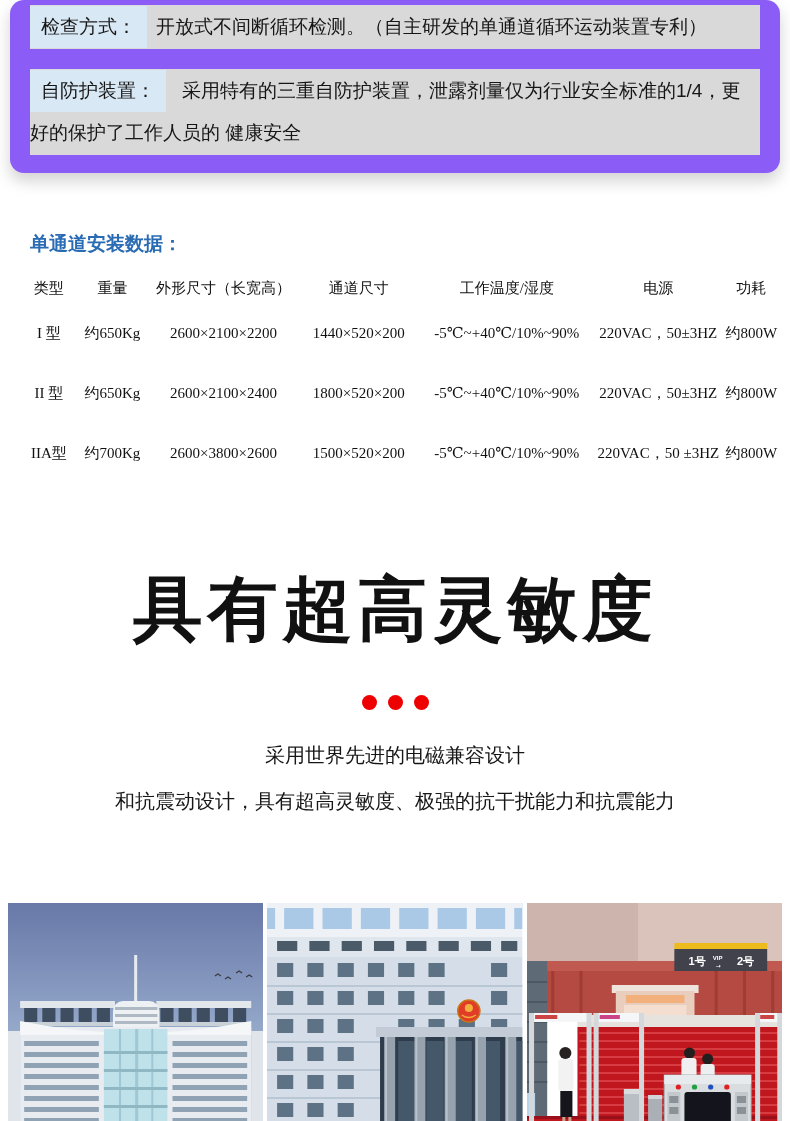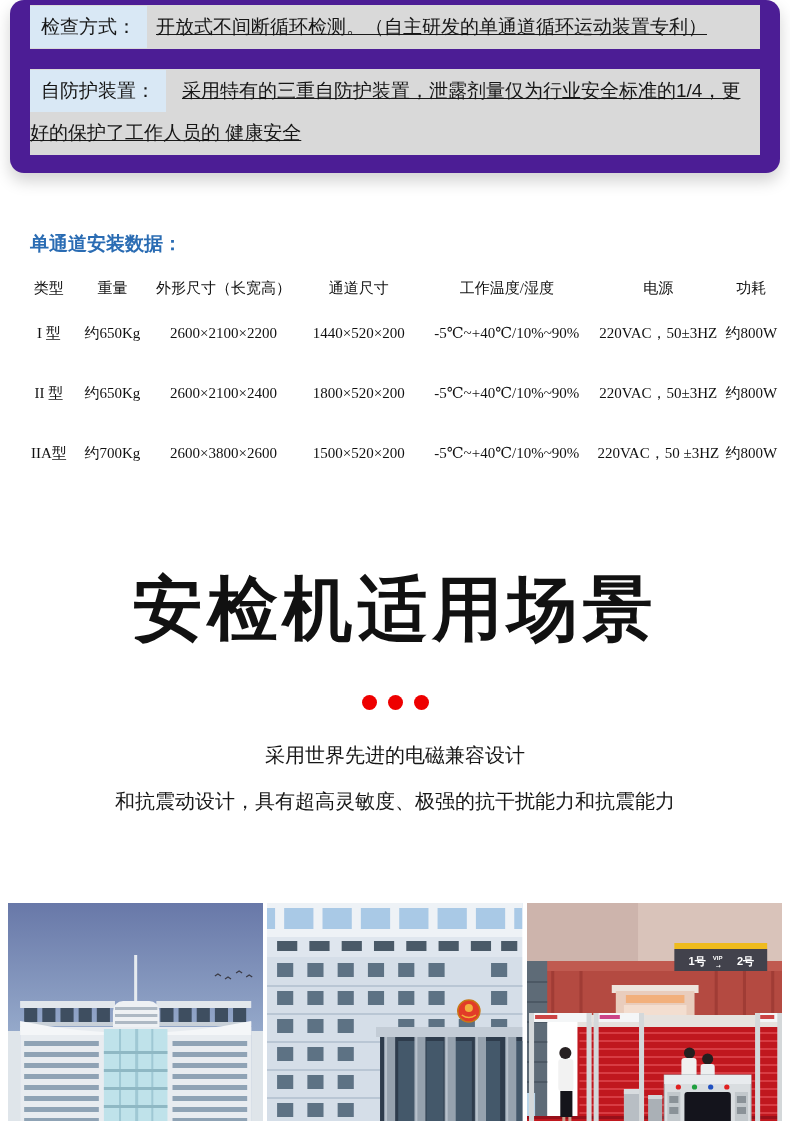--- a/index.html
+++ b/index.html
@@ -1,21 +1,21 @@
 <!DOCTYPE html>
 <html><head>
 <meta charset="utf-8">
 <style>
   html,body{margin:0;padding:0;background:#ffffff;}
   body{width:790px;height:1121px;overflow:hidden;color:#1a1a1a;
        font-family:"Liberation Sans","DejaVu Sans",sans-serif;}
 
   
-  .info-card{margin:0 10px;background:#4c1d95;border-radius:14px;
-             box-shadow:0 8px 16px rgba(0,0,0,.18);padding:5px 20px 18px;text-decoration:underline;}
+  .info-card{margin:0 10px;background:#8b5cf6;border-radius:14px;
+             box-shadow:0 8px 16px rgba(0,0,0,.18);padding:5px 20px 18px;}
   .info-bar{position:relative;background:#d9d9d9;font-size:19px;line-height:42px;
             padding:1px 10px 1px 0;}
   .info-bar + .info-bar{margin-top:20px;}
   .chip{position:absolute;left:0;top:1px;height:42px;background:#d9e8f5;
         padding:0 11px;white-space:nowrap;color:#161616;}
   .bar-text{display:block;margin:0;color:#161616;}
   .indent-1{text-indent:126px;}
   .indent-2{text-indent:152px;}
 
   
@@ -98,21 +98,21 @@
       <td class="c-weight">约700Kg</td>
       <td class="c-dims">2600×3800×2600</td>
       <td class="c-tunnel">1500×520×200</td>
       <td class="c-temp">-5℃~+40℃/10%~90%</td>
       <td class="c-power">220VAC，50 ±3HZ</td>
       <td class="c-cons">约800W</td>
     </tr>
   </tbody>
 </table>
 
-<div class="big-heading">安检机适用场景</div>
+<div class="big-heading">具有超高灵敏度</div>
 
 <div class="dots">
   <div class="dot"></div>
   <div class="dot"></div>
   <div class="dot"></div>
 </div>
 
 <div class="desc-line desc-1">采用世界先进的电磁兼容设计</div>
 <div class="desc-line desc-2">和抗震动设计，具有超高灵敏度、极强的抗干扰能力和抗震能力</div>
 

